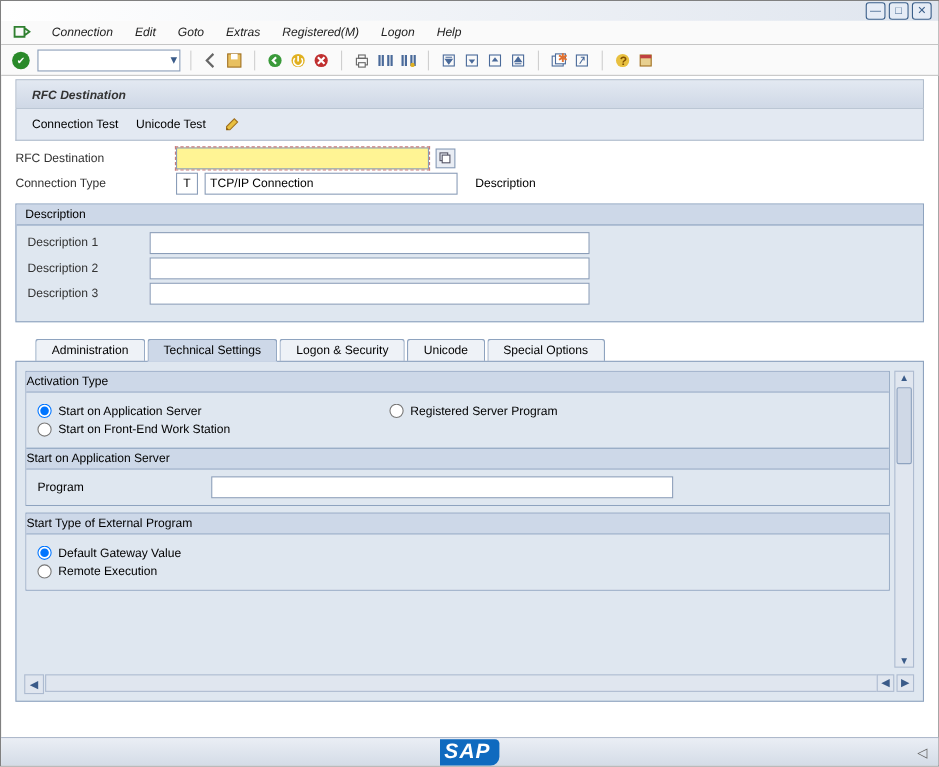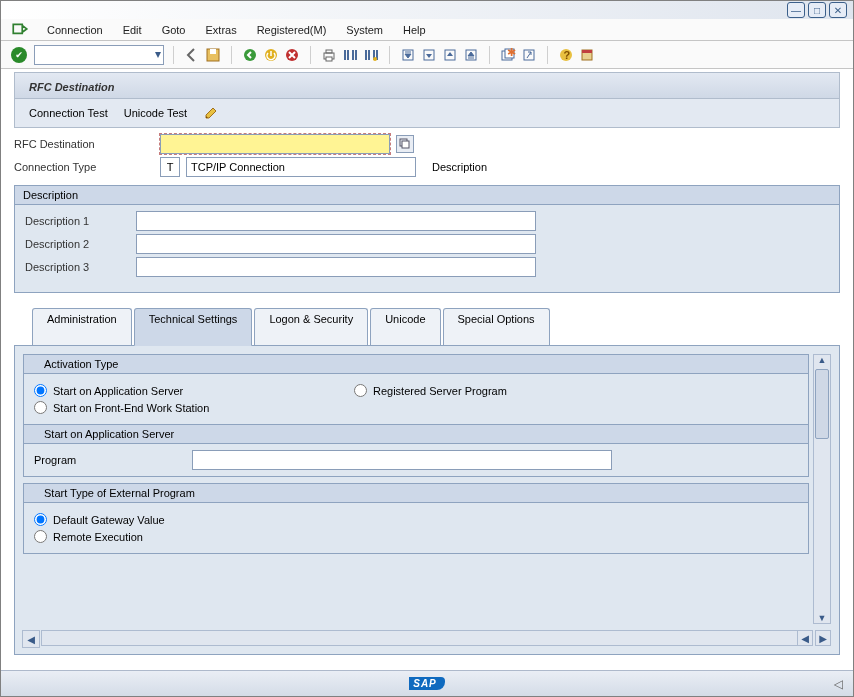--- a/index.html
+++ b/index.html
@@ -5,21 +5,21 @@
   * { box-sizing: border-box; font-family: Tahoma, Arial, sans-serif; font-size: 11px; }
   body { margin:0; padding:0; background:#f0f0f0; width:854px; height:697px; overflow:hidden; }
   .window { background:#fff; border:1px solid #808080; width:854px; height:697px; display:flex; flex-direction:column; }
   
   .titlebar { height:18px; background:linear-gradient(to right,#fff,#dfe5ee); display:flex; justify-content:flex-end; align-items:center; padding:0 6px; gap:3px; }
   .tb-btn { width:18px; height:16px; background:#e6ecf6; border:1px solid #3b5f8a; border-radius:3px; display:flex; align-items:center; justify-content:center; color:#3b5f8a; font-size:10px; cursor:pointer; }
   .tb-btn.close { color:#3b5f8a; }
   
   .menubar { height:22px; display:flex; align-items:center; padding:0 10px; gap:0; border-bottom:1px solid #c5c5c5; background:#fafafa; }
   .menu-icon { width:18px; margin-right:8px; color:#3a7d3a; font-size:13px; display:flex; align-items:center; }
-  .menu-item { padding:3px 10px; cursor:pointer; color:#222; }
+  .menu-item { padding:3px 10px; cursor:pointer; color:#222;font-style:italic; }
   
   .toolbar { height:28px; display:flex; align-items:center; padding:0 10px; gap:3px; border-bottom:1px solid #c5c5c5; background:#fafafa; }
   .tb-check { width:16px; height:16px; border-radius:50%; background:#2a8a2a; color:#fff; display:flex; align-items:center; justify-content:center; font-size:9px; margin-right:4px; }
   .tb-combo { width:130px; height:20px; border:1px solid #8a9db8; background:#fff; position:relative; }
   .tb-combo::after { content:"▾"; position:absolute; right:2px; top:1px; color:#3a5b89; font-size:12px; }
   .tb-sep { width:1px; height:18px; background:#cfcfcf; margin:0 6px; }
   .tb-icon { width:18px; height:18px; display:flex; align-items:center; justify-content:center; cursor:pointer; }
   .tb-icon svg { width:16px; height:16px; display:block; }
   
   .page-title { padding:4px 14px; background:linear-gradient(#e3e9f2,#cfd8e6); border:1px solid #b0bccc; margin:3px 13px 0; font-size:15px; font-weight:bold; font-style:italic; color:#333; }
@@ -38,44 +38,44 @@
   .f-wider { width:230px; }
   .mini-btn { width:18px; height:18px; border:1px solid #8a9db8; background:#e9edf4; display:flex; align-items:center; justify-content:center; cursor:pointer; }
   
   .group { border:1px solid #8ea3bf; margin-top:8px; background:#dfe7f0; }
   .group-hd { background:#cdd8e8; padding:3px 8px; font-size:11px; border-bottom:1px solid #8ea3bf; }
   .group-body { padding:6px 10px 12px; }
   .dinput { width:400px; }
   
   .tabset { margin:14px 13px 0; }
   .tabs { display:flex; gap:2px; padding-left:18px; }
-  .tab { padding:4px 14px 20px; border:1px solid #8ea3bf; border-bottom:none; background:#eef2f7; border-radius:3px 3px 0 0; cursor:pointer; position:relative; top:1px; }
+  .tab { padding:4px 14px 3px; border:1px solid #8ea3bf; border-bottom:none; background:#eef2f7; border-radius:3px 3px 0 0; cursor:pointer; position:relative; top:1px; }
   .tab.active { background:#cdd8e8; font-weight:normal; z-index:2; border-bottom:1px solid #cdd8e8; }
   .tab-panel { border:1px solid #8ea3bf; background:#dfe7f0; padding:8px; height:310px; position:relative; }
   .inner-scroll { position:absolute; top:8px; bottom:30px; left:8px; right:30px; overflow:hidden; }
   .vscroll { position:absolute; right:8px; top:8px; bottom:30px; width:18px; background:#e0e6ef; border:1px solid #adbbd0; }
   .vscroll .thumb { position:absolute; left:1px; right:1px; top:14px; height:70px; background:#cfd8e6; border:1px solid #8ea3bf; border-radius:2px; }
   .vscroll::before { content:"▲"; position:absolute; top:0; left:0; right:0; text-align:center; font-size:9px; color:#3a5b89; }
   .vscroll::after { content:"▼"; position:absolute; bottom:0; left:0; right:0; text-align:center; font-size:9px; color:#3a5b89; }
   .hscroll { position:absolute; left:26px; right:30px; bottom:8px; height:16px; background:#e0e6ef; border:1px solid #adbbd0; }
   .hscroll::before { content:"◀"; position:absolute; left:-20px; top:-1px; font-size:10px; width:16px; height:16px; border:1px solid #adbbd0; background:#e0e6ef; display:flex; align-items:center; justify-content:center; color:#3a5b89; }
   .hscroll-end { position:absolute; right:8px; bottom:8px; display:flex; gap:2px; }
   .hscroll-end span { width:16px; height:16px; border:1px solid #adbbd0; background:#e0e6ef; display:flex; align-items:center; justify-content:center; color:#3a5b89; font-size:10px; }
   .section { border:1px solid #8ea3bf; margin-bottom:6px; }
-  .section-hd { background:#cdd8e8; padding:3px 20px; border-bottom:1px solid #8ea3bf; }
+  .section-hd { background:#cdd8e8; padding:3px 0; border-bottom:1px solid #8ea3bf; }
   .section-body { padding:6px 10px; background:#dfe7f0; }
   .radio-row { display:flex; align-items:center; gap:6px; margin:4px 0; }
   .radio-row input { margin:0; }
   .startprog { display:flex; align-items:center; gap:8px; }
   .startprog .finput { width:420px; }
   .two-col { display:flex; gap:40px; }
   .col { flex:0 0 280px; }
   
   .footer { margin-top:auto; height:26px; background:linear-gradient(#eaeef5,#d4dce7); border-top:1px solid #aeb9cb; display:flex; align-items:center; justify-content:center; position:relative; }
-  .sap-logo { font-weight:bold; font-style:italic; background:#0f6abf; color:#fff; padding:1px 8px 1px 4px; border-radius:0 4px 8px 0; font-size:10px; letter-spacing:1px; }
+  .sap-logo { font-weight:bold; font-style:italic; background:#0f6abf; color:#fff; padding:1px 8px 1px 4px; border-radius:0 4px 8px 0; font-size:19px; letter-spacing:1px; }
   .footer-corner { position:absolute; right:10px; font-size:12px; color:#666; }
 </style>
 </head>
 <body>
 
 <div class="window">
 
   <div class="titlebar">
     <div class="tb-btn">—</div>
     <div class="tb-btn">□</div>
@@ -86,21 +86,21 @@
     <span class="menu-icon">
       <svg viewBox="0 0 16 16">
           <path d="M2 3 L10 3 L10 11 L2 11 Z M10 4 L14 7 L10 10 Z" fill="none" stroke="#308030" stroke-width="1.5"></path>
         </svg>
     </span>
     <span class="menu-item"><span>Connection</span></span>
     <span class="menu-item"><span>Edit</span></span>
     <span class="menu-item"><span>Goto</span></span>
     <span class="menu-item"><span>Extras</span></span>
     <span class="menu-item"><span>Registered(M)</span></span>
-    <span class="menu-item"><span>System</span></span>
+    <span class="menu-item"><span>Logon</span></span>
     <span class="menu-item"><span>Help</span></span>
   </div>
 
   <div class="toolbar">
     <span class="tb-check">✔</span>
     <span class="tb-combo"></span>
     <span class="tb-sep"></span>
     <span class="tb-icon">
         <svg viewBox="0 0 16 16">
           <path d="M10 2 L4 8 L10 14" fill="none" stroke="#666" stroke-width="2"></path>

